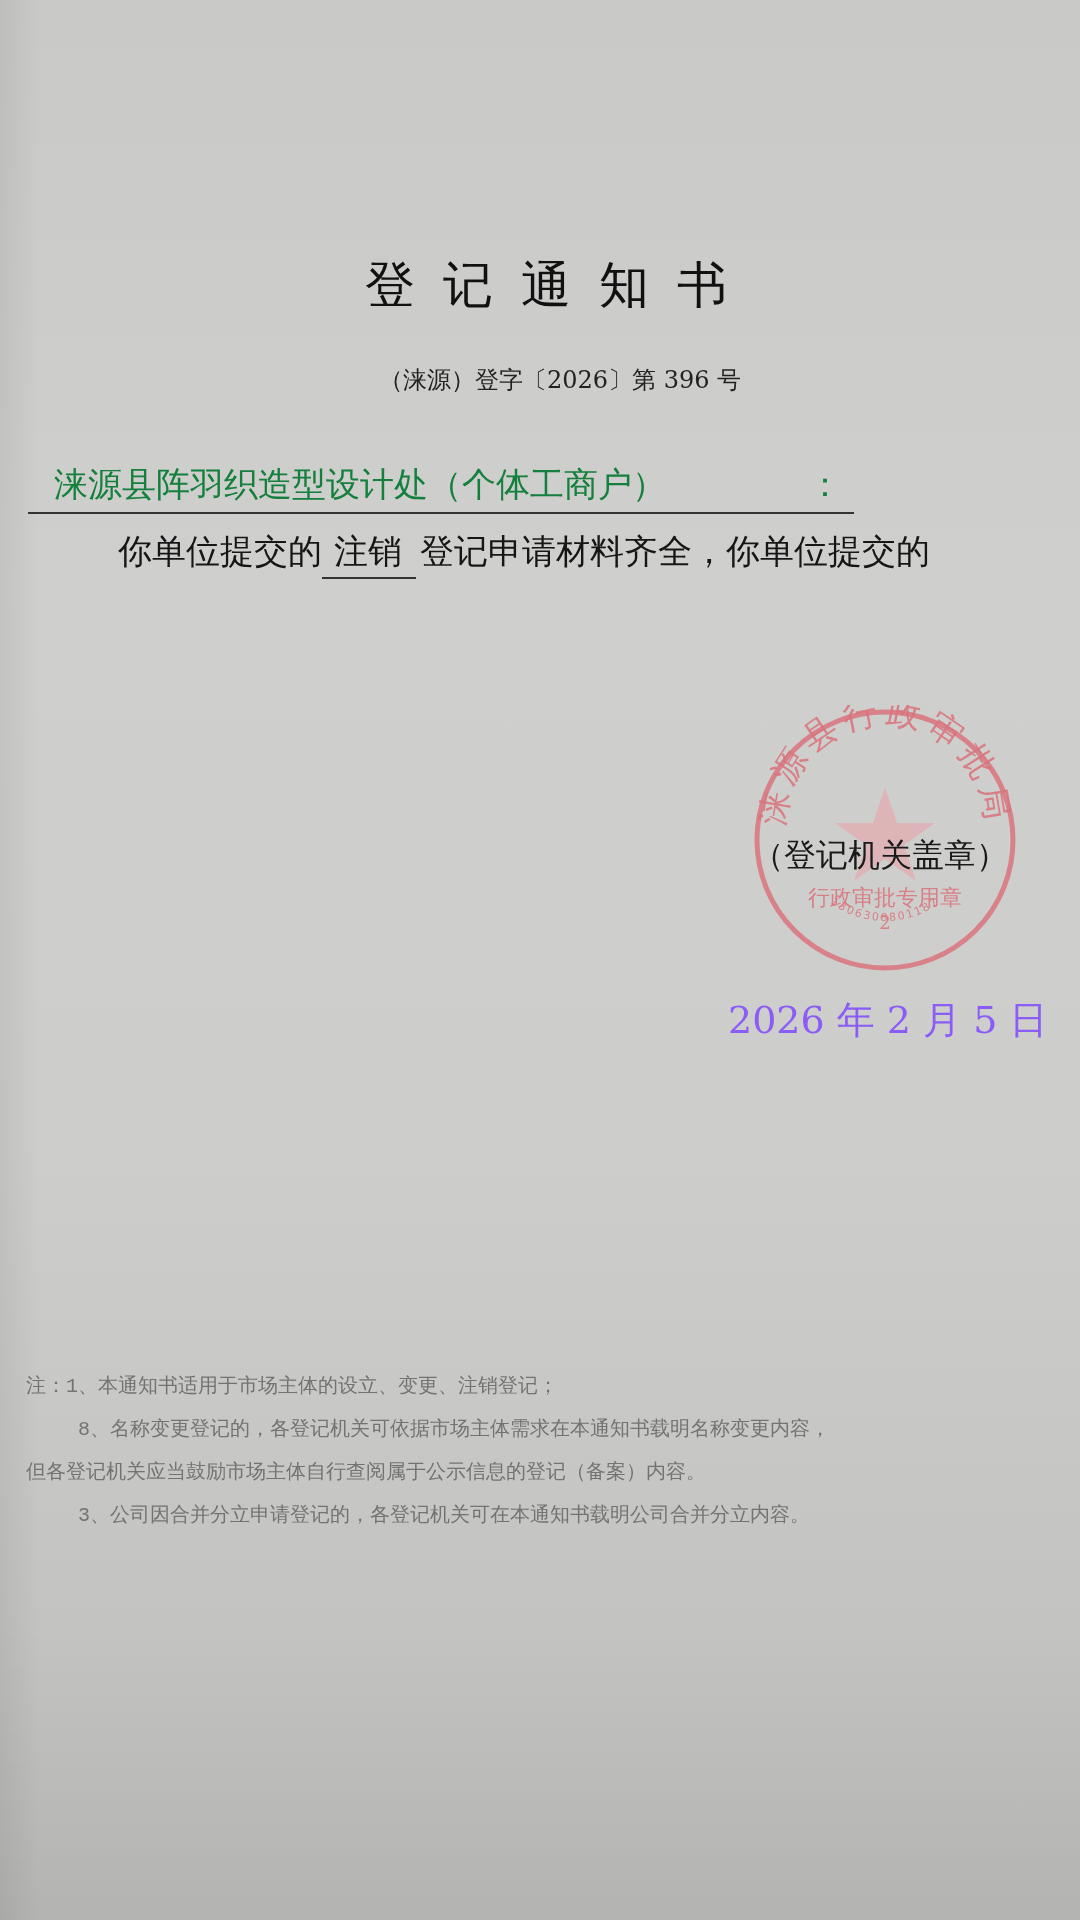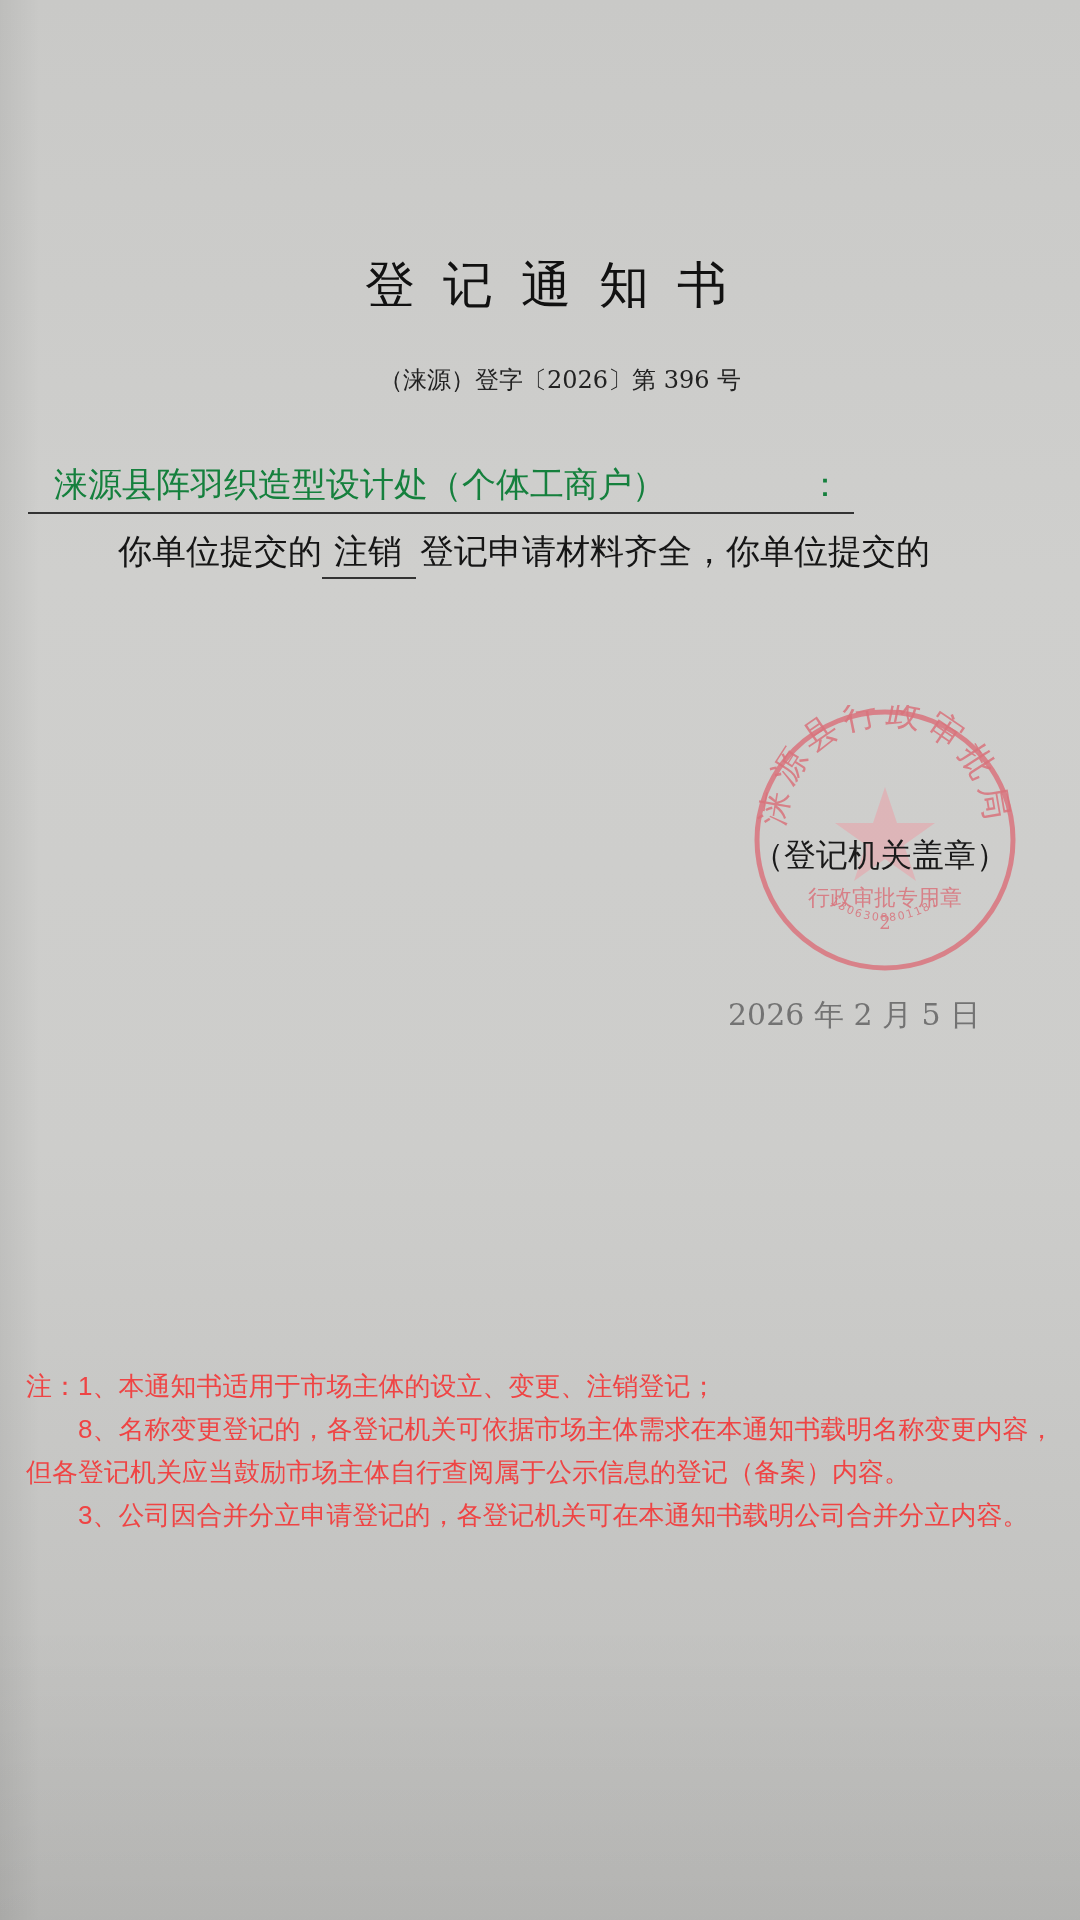--- a/index.html
+++ b/index.html
@@ -44,26 +44,26 @@
   .seal {
     position:absolute; left:750px; top:705px; width:270px; height:270px;
   }
   .stamp-label {
     position:absolute; top:834px; left:706px;
     font-family: "DejaVu Sans", "Liberation Sans", sans-serif;
     font-size:32px; color:#1a1a1a; white-space:nowrap;margin-left:46px;
   }
   .date {
     position:absolute; top:995px; left:728px;
-    font-size:30px; color:#737373; white-space:nowrap;
+    font-size:38px; color:#8b5cf6; white-space:nowrap;
   }
   .notes {
     position:absolute; top:1365px; left:26px; width:1050px;
-    font-family: Liberation Sans, sans-serif;
-    font-size:26px; line-height:43px; color:#ef4444;
+    font-family: Liberation Mono, monospace;
+    font-size:20px; line-height:43px; color:#737373;
   }
   .notes .n { white-space:nowrap; }
   .notes .indent { padding-left:52px; }
 </style>
 </head>
 <body>
 
 <div class="page">
   <div class="shade-left"></div>
   <div class="shade-bottom"></div>

